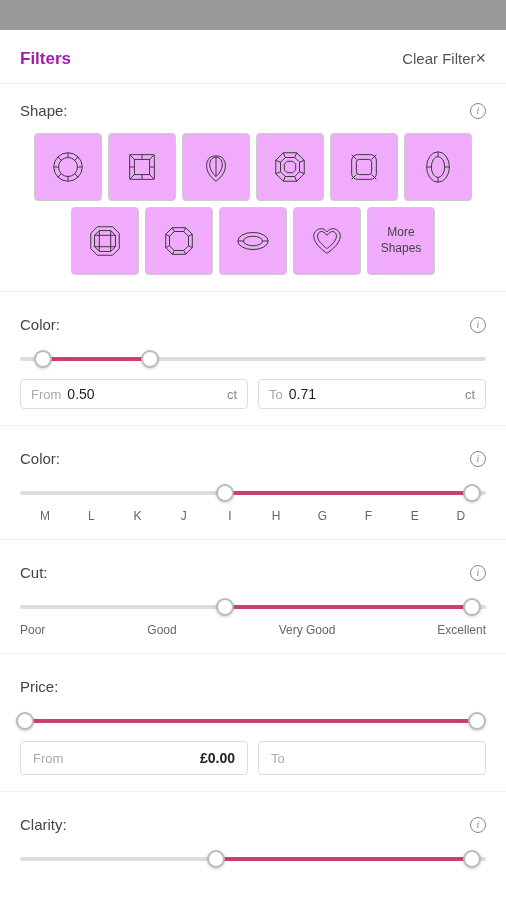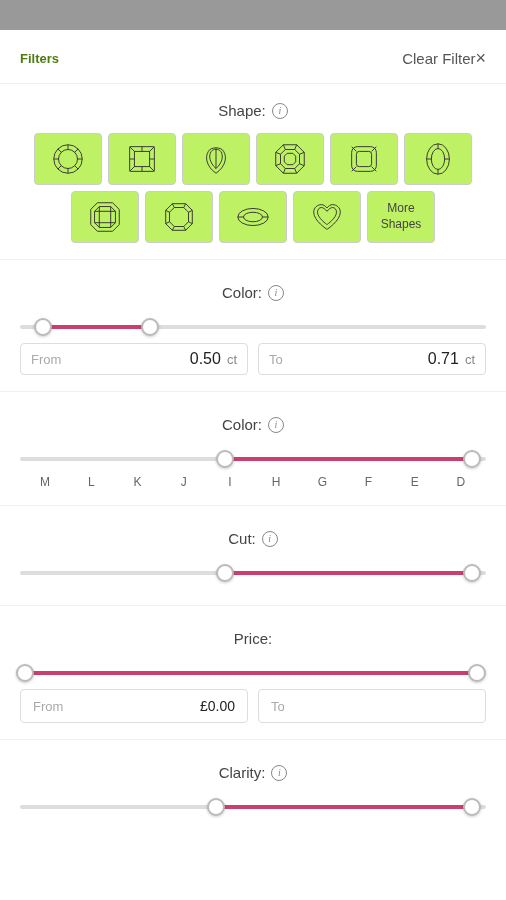--- a/index.html
+++ b/index.html
@@ -19,23 +19,23 @@
       min-height: 870px;
     }
     .panel-header {
       display: flex;
       justify-content: space-between;
       align-items: center;
       padding: 18px 20px 14px 20px;
       border-bottom: 1px solid #eee;
     }
     .panel-title {
-      font-size: 13px;
+      font-size: 17px;
       font-weight: 600;
-      color: #4d7c0f;
+      color: #a21caf;
     }
     .header-right {
       display: flex;
       align-items: center;
     }
     .clear-filter-btn {
       font-size: 15px;
       color: #555;
       background: none;
       border: none;
@@ -53,21 +53,21 @@
     .section {
       padding: 18px 20px 10px 20px;
     }
     .section-label {
       text-align: center;
       font-size: 15px;
       color: #444;
       margin-bottom: 14px;
       display: flex;
       align-items: center;
-      justify-content: center;
+      justify-content: space-between;
       gap: 6px;
     }
     .info-icon {
       width: 16px;
       height: 16px;
       border-radius: 50%;
       border: 1.5px solid #888;
       display: inline-flex;
       align-items: center;
       justify-content: center;
@@ -79,29 +79,29 @@
 
     
     .shape-grid {
       display: flex;
       flex-wrap: wrap;
       gap: 6px;
       justify-content: center;
     }
     .shape-item {
       width: 68px;
-      height: 52px;
+      height: 68px;
       border: 1px solid #ccc;
       border-radius: 4px;
       display: flex;
       flex-direction: column;
       align-items: center;
       justify-content: center;
       cursor: pointer;
-      background: #bef264;
+      background: #f0abfc;
       font-size: 10px;
       color: #555;
       gap: 2px;
     }
     .shape-item svg {
       width: 38px;
       height: 38px;
     }
     .more-shapes {
       font-size: 12px;
@@ -142,40 +142,41 @@
       top: 50%;
       transform: translate(-50%, -50%);
       cursor: pointer;
       box-shadow: 0 1px 3px rgba(0,0,0,0.2);
     }
 
     
     .range-inputs {
       display: flex;
       gap: 10px;
+      margin-top: 8px;
     }
     .range-input-group {
       display: flex;
       align-items: center;
       border: 1px solid #ddd;
       border-radius: 4px;
       padding: 6px 10px;
       flex: 1;
       gap: 6px;
     }
     .range-input-label {
       font-size: 13px;
       color: #aaa;
     }
     .range-input-value {
-      font-size: 16px;
+      font-size: 14px;
       color: #222;
       font-weight: 500;
       flex: 1;
-      text-align: right;
+      text-align: left;
     }
     .range-input-unit {
       font-size: 13px;
       color: #888;
       text-align: center;
     }
 
     
     .slider-labels {
       display: flex;
@@ -217,21 +218,21 @@
       flex: 1;
       gap: 6px;
     }
     .price-input-label {
       font-size: 13px;
       color: #aaa;
     }
     .price-input-value {
       font-size: 14px;
       color: #222;
-      font-weight: 400;
+      font-weight: 700;
       flex: 1;
       text-align: right;
     }
   </style>
 </head>
 <body>
 
 <div class="top-bar"></div>
 
 <div class="panel">
@@ -438,20 +439,26 @@
       <span>Cut:</span>
       <span class="info-icon">i</span>
     </div>
     <div class="slider-container">
       <div class="slider-track">
         <div class="slider-fill" style="left:44%;right:3%;"></div>
       </div>
       <div class="slider-thumb" style="left:44%;"></div>
       <div class="slider-thumb" style="left:97%;"></div>
     </div>
+    <div class="cut-labels">
+      <span class="cut-label-item">Poor</span>
+      <span class="cut-label-item">Good</span>
+      <span class="cut-label-item">Very Good</span>
+      <span class="cut-label-item">Excellent</span>
+    </div>
   </div>
 
   <div class="divider"></div>
 
   <div class="section">
     <div class="section-label">
       <span>Price:</span>
     </div>
     <div class="slider-container">
       <div class="slider-track">

